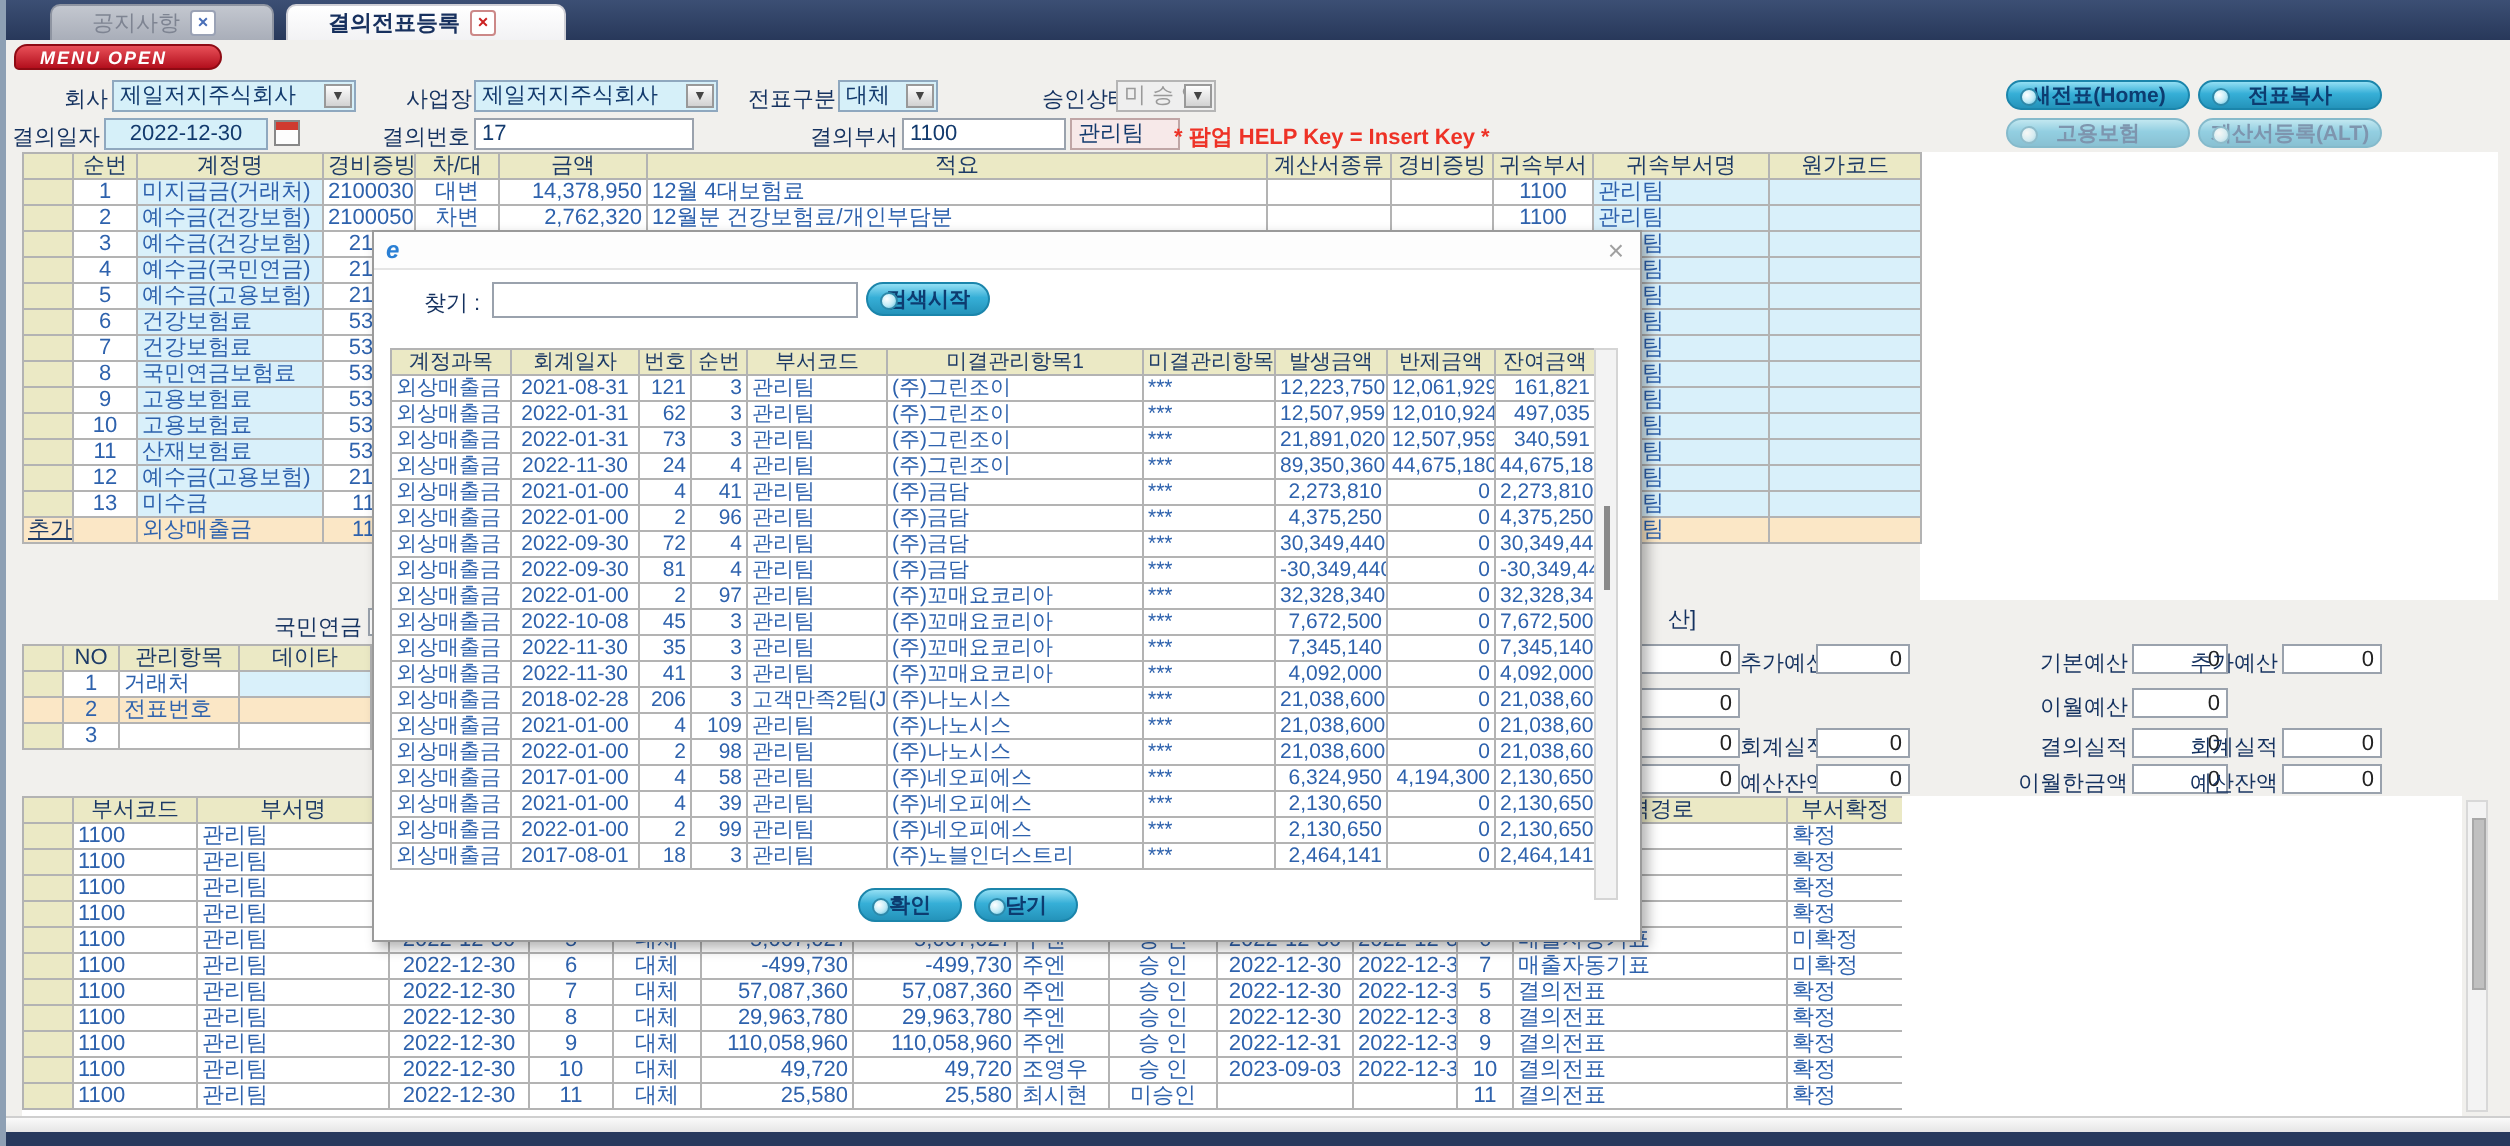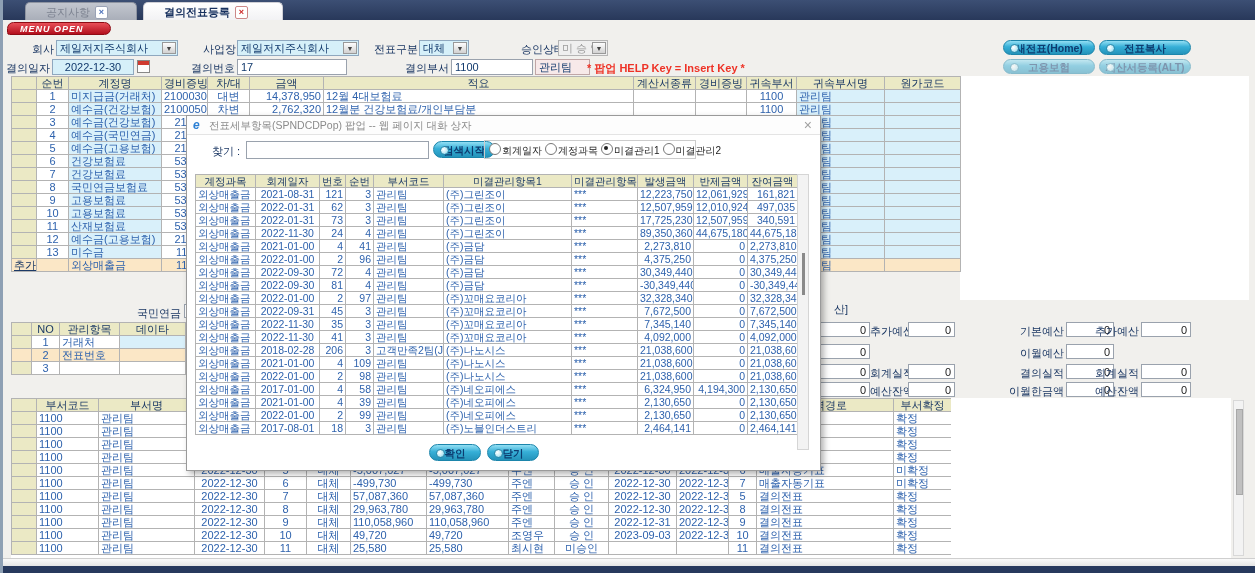--- a/index.html
+++ b/index.html
@@ -48,21 +48,21 @@
   td.cyan,td.acct,td.deptnm,td.cost{background:#d9f0fa;}
   td.num,td.cd,td.dept{text-align:center;}
   td.code,td.amt{text-align:right;}
   tr.addrow td{background:#fbe7c6;}
   tr.addrow td.rh{color:#1c3a66;text-align:center;text-decoration:underline;}
   
   .mgmt tr.r1 td.mdata{background:#d9f0fa;}
   .mgmt tr.orange td{background:#fbe7c6;}
   
   td.bdate,td.bno,td.btype,td.bap{text-align:center;}
-  td.bamt{}
+  td.bamt{text-align:right;}
   
   .pgrid{font-size:10.5px;}
   .pgrid td,.pgrid th{height:12px;}
   td.pdate{text-align:center;}
   td.pno{text-align:right;}
   td.pamt{text-align:right;}
   
   .popup{position:absolute;left:183px;top:115px;width:635px;height:356px;background:#fff;
          border:1px solid #9a9a9a;box-shadow:3px 3px 6px rgba(0,0,0,.3);box-sizing:border-box;}
   .ptitle{position:absolute;left:0;top:0;right:0;height:18px;background:#fdfdfd;border-bottom:1px solid #e4e4e4;}
@@ -660,27 +660,25 @@
   <div class="vscroll">
       <div class="vthumb"></div>
     </div>
 
   <div class="statbar"></div>
   <div class="navybar"></div>
 
   <div class="popup">
     <div class="ptitle">
       <span class="ico">e</span>
-      <span class="txt">전표세부항목(SPNDCDPop) 팝업 -- 웹 페이지 대화 상자</span>
       <span class="x">×</span>
     </div>
     <div class="lbl" style="left:25px;top:28px;">찾기 :</div>
     <div class="fld whitef" style="left:59px;top:25px;width:183px;height:18px;"></div>
     <div class="cbtn" style="left:246px;top:25px;width:62px;height:17px;line-height:16px;">검색시작</div>
-    <div class="radiobox"><span class="ritem"><span class="rb"></span><span>회계일자</span></span><span class="ritem"><span class="rb"></span><span>계정과목</span></span><span class="ritem"><span class="rb on"></span><span>미결관리1</span></span><span class="ritem"><span class="rb"></span><span>미결관리2</span></span></div>
 
     <table class="grid pgrid" style="position:absolute;left:8px;top:58px;width:602px;">
       <colgroup>
           <col style="width: 60px;">
           <col style="width: 64px;">
           <col style="width: 26px;">
           <col style="width: 28px;">
           <col style="width: 70px;">
           <col style="width: 128px;">
           <col style="width: 66px;">
@@ -728,21 +726,21 @@
             <td class="pamt">497,035</td>
           </tr>
           <tr>
             <td class="pacct">외상매출금</td>
             <td class="pdate">2022-01-31</td>
             <td class="pno">73</td>
             <td class="pno">3</td>
             <td class="pdept">관리팀</td>
             <td class="pm1">(주)그린조이</td>
             <td class="pm2">***</td>
-            <td class="pamt">17,725,230</td>
+            <td class="pamt">21,891,020</td>
             <td class="pamt">12,507,959</td>
             <td class="pamt">340,591</td>
           </tr>
           <tr>
             <td class="pacct">외상매출금</td>
             <td class="pdate">2022-11-30</td>
             <td class="pno">24</td>
             <td class="pno">4</td>
             <td class="pdept">관리팀</td>
             <td class="pm1">(주)그린조이</td>
@@ -806,21 +804,21 @@
             <td class="pno">97</td>
             <td class="pdept">관리팀</td>
             <td class="pm1">(주)꼬매요코리아</td>
             <td class="pm2">***</td>
             <td class="pamt">32,328,340</td>
             <td class="pamt">0</td>
             <td class="pamt">32,328,340</td>
           </tr>
           <tr>
             <td class="pacct">외상매출금</td>
-            <td class="pdate">2022-09-31</td>
+            <td class="pdate">2022-10-08</td>
             <td class="pno">45</td>
             <td class="pno">3</td>
             <td class="pdept">관리팀</td>
             <td class="pm1">(주)꼬매요코리아</td>
             <td class="pm2">***</td>
             <td class="pamt">7,672,500</td>
             <td class="pamt">0</td>
             <td class="pamt">7,672,500</td>
           </tr>
           <tr>

